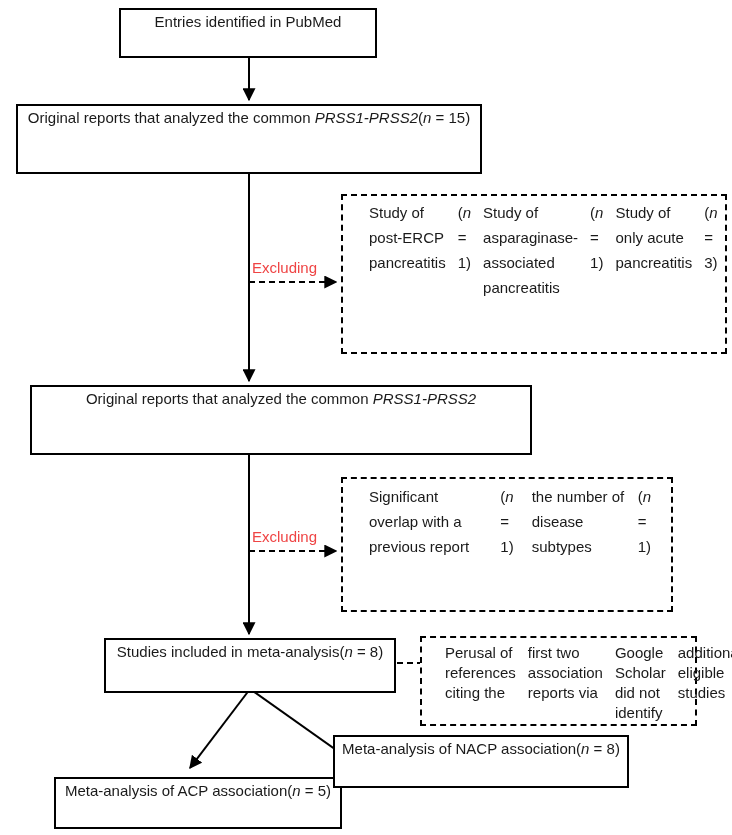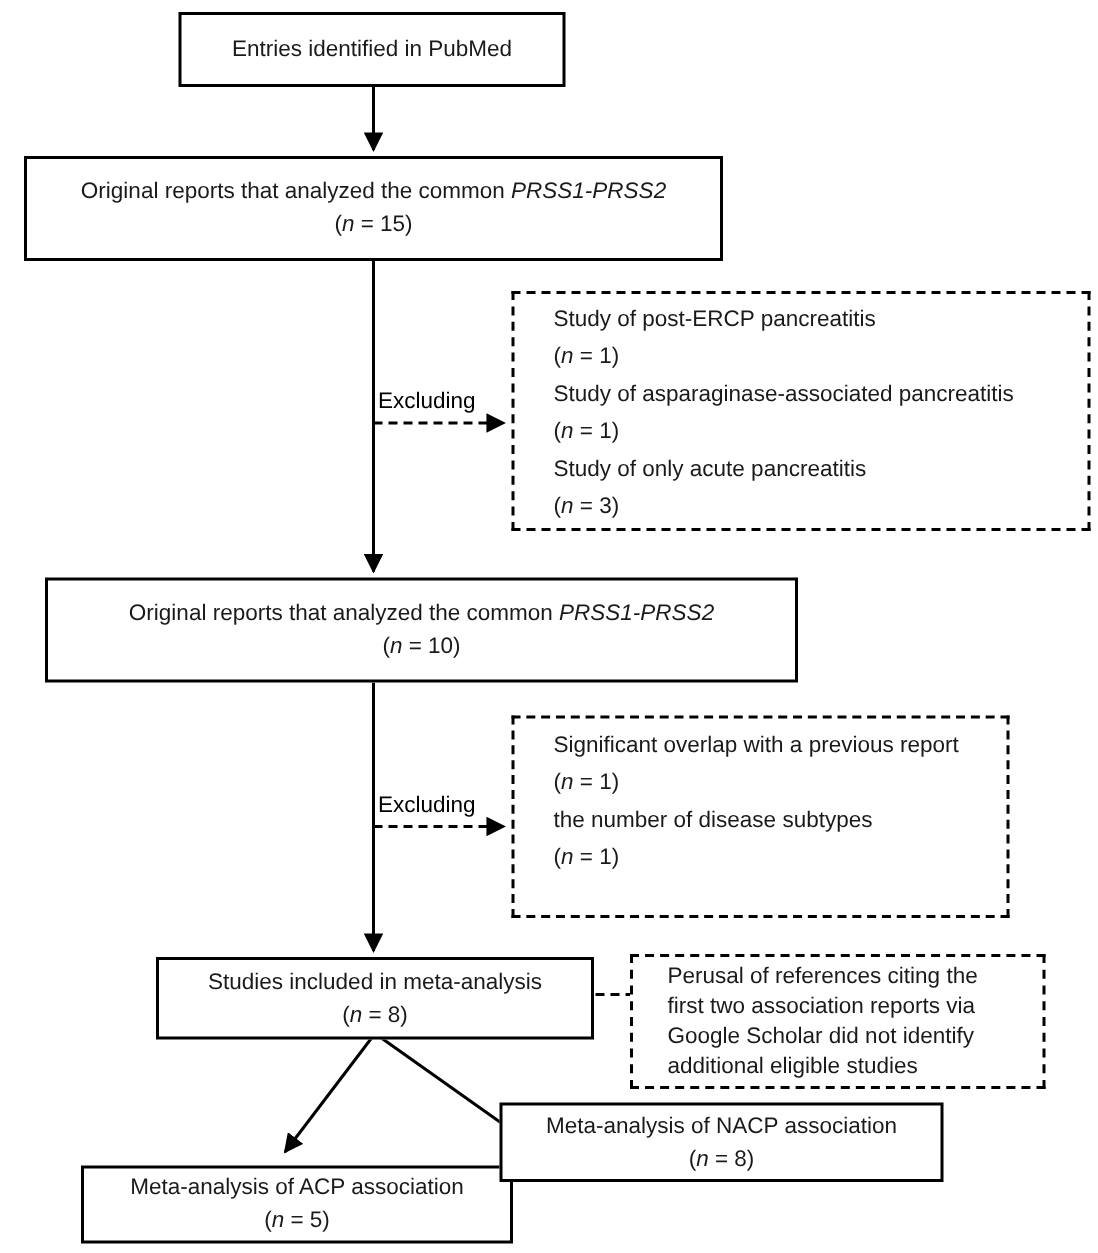--- a/index.html
+++ b/index.html
@@ -16,44 +16,44 @@
     position: absolute;
     left: 0; top: 0;
     width: 732px; height: 835px;
   }
   .box {
     position: absolute;
     box-sizing: border-box;
     border: 2px solid #000000;
     background: #ffffff;
     display: flex;
-    flex-direction: column;
+    flex-direction: row;
     justify-content: center;
     text-align: center;
     font-size: 15px;
     padding: 1px 3px;
   }
   .box .line { line-height: 22px; white-space: nowrap; }
   .box.dashed {
     border: 2px dashed #000000;
     text-align: left;
     justify-content: flex-start;
   }
   .box.dashed .line { white-space: normal; margin-left: 12px; }
   #d1 { padding: 4px 14px; }
   #d1 .line { line-height: 25px; }
   #d2 { padding: 5px 14px; }
   #d2 .line { line-height: 25px; }
-  #d3 { padding: 5px 11px; justify-content: center; }
+  #d3 { padding: 5px 11px; }
   #d3 .line { line-height: 20px; }
   .excl-label {
     position: absolute;
     font-size: 15px;
     line-height: 20px;
-    color: #000000;
+    color: #ef4444;
     white-space: nowrap;
   }
 </style>
 </head>
 <body>
 
 <div class="canvas">
 
   <svg class="connectors" viewBox="0 0 732 835" xmlns="http://www.w3.org/2000/svg">
     <defs>
@@ -86,21 +86,20 @@
       <div class="line"><span>Study of asparaginase-associated pancreatitis</span></div>
       <div class="line"><span>(</span><i>n</i><span> = 1)</span></div>
       <div class="line"><span>Study of only acute pancreatitis</span></div>
       <div class="line"><span>(</span><i>n</i><span> = 3)</span></div>
     </div>
 
   <div class="excl-label" style="left:252px; top:258px;">Excluding</div>
 
   <div class="box" id="b3" style="left:30px; top:385px; width:502px; height:70px;">
       <div class="line"><span>Original reports that analyzed the common </span><i>PRSS1-PRSS2</i></div>
-      <div class="line"><span>(</span><i>n</i><span> = 10)</span></div>
     </div>
 
   <div class="box dashed" id="d2" style="left:341px; top:477px; width:332px; height:135px;">
       <div class="line"><span>Significant overlap with a previous report</span></div>
       <div class="line"><span>(</span><i>n</i><span> = 1)</span></div>
       <div class="line"><span>the number of disease subtypes</span></div>
       <div class="line"><span>(</span><i>n</i><span> = 1)</span></div>
     </div>
 
   <div class="excl-label" style="left:252px; top:527px;">Excluding</div>

